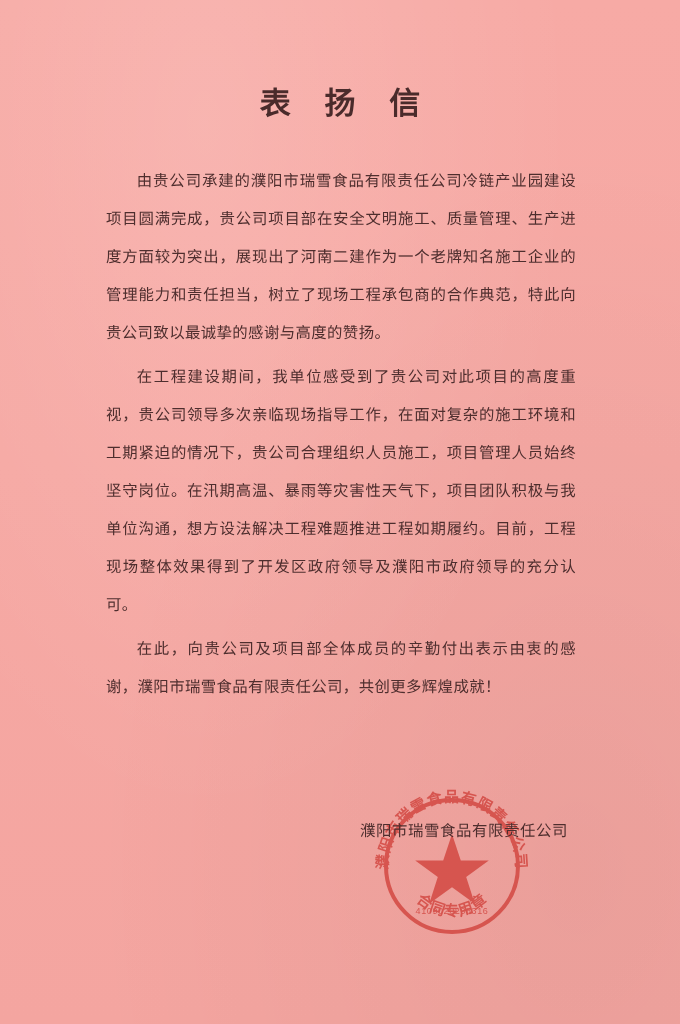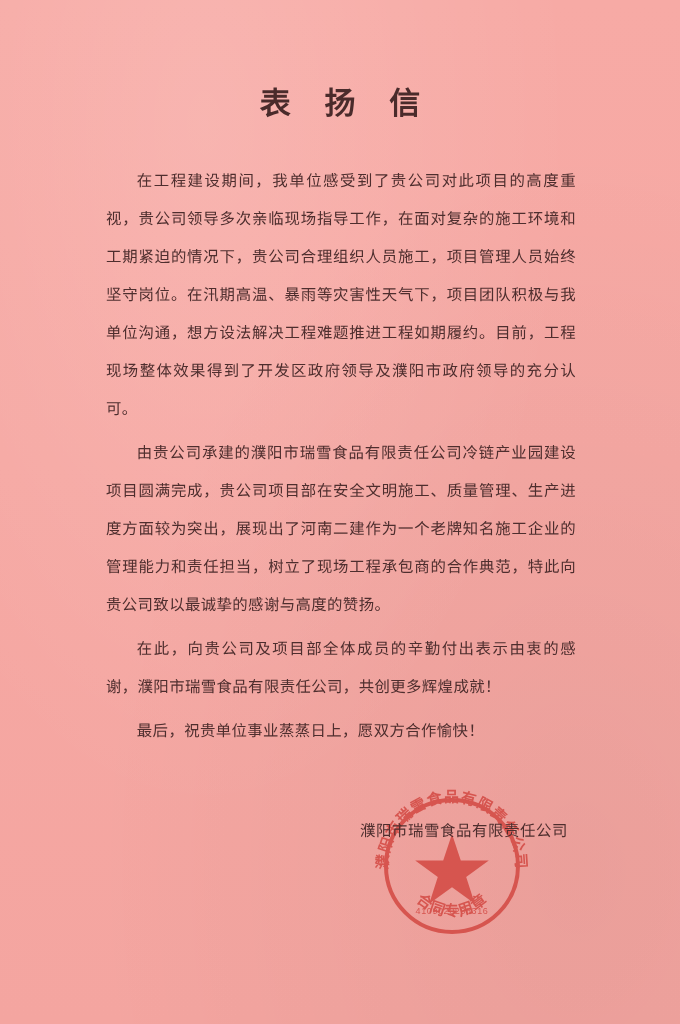--- a/index.html
+++ b/index.html
@@ -111,24 +111,23 @@
 </style>
 </head>
 <body>
 
 <div class="page">
   <div class="paper-sheen"></div>
 
   <div class="doc-title">表 扬 信</div>
 
   <div class="body-block">
+    <p class="para">由贵公司承建的濮阳市瑞雪食品有限责任公司冷链产业园建设项目圆满完成，贵公司项目部在安全文明施工、质量管理、生产进度方面较为突出，展现出了河南二建作为一个老牌知名施工企业的管理能力和责任担当，树立了现场工程承包商的合作典范，特此向贵公司致以最诚挚的感谢与高度的赞扬。</p>
     <p class="para">在工程建设期间，我单位感受到了贵公司对此项目的高度重视，贵公司领导多次亲临现场指导工作，在面对复杂的施工环境和工期紧迫的情况下，贵公司合理组织人员施工，项目管理人员始终坚守岗位。在汛期高温、暴雨等灾害性天气下，项目团队积极与我单位沟通，想方设法解决工程难题推进工程如期履约。目前，工程现场整体效果得到了开发区政府领导及濮阳市政府领导的充分认可。</p>
-    <p class="para">由贵公司承建的濮阳市瑞雪食品有限责任公司冷链产业园建设项目圆满完成，贵公司项目部在安全文明施工、质量管理、生产进度方面较为突出，展现出了河南二建作为一个老牌知名施工企业的管理能力和责任担当，树立了现场工程承包商的合作典范，特此向贵公司致以最诚挚的感谢与高度的赞扬。</p>
     <p class="para">在此，向贵公司及项目部全体成员的辛勤付出表示由衷的感谢，濮阳市瑞雪食品有限责任公司，共创更多辉煌成就！</p>
-    <p class="para">最后，祝贵单位事业蒸蒸日上，愿双方合作愉快！</p>
   </div>
 
   <div class="signature-area">
     <div class="seal">
       <svg width="176" height="176" viewBox="0 0 176 176" xmlns="http://www.w3.org/2000/svg">
         <defs>
           <path id="sealTopArc" d="M 24,88 A 64,64 0 0 1 152,88"></path>
           <path id="sealBottomArc" d="M 38,88 A 50,50 0 0 0 138,88"></path>
         </defs>
         <g opacity="0.82">

